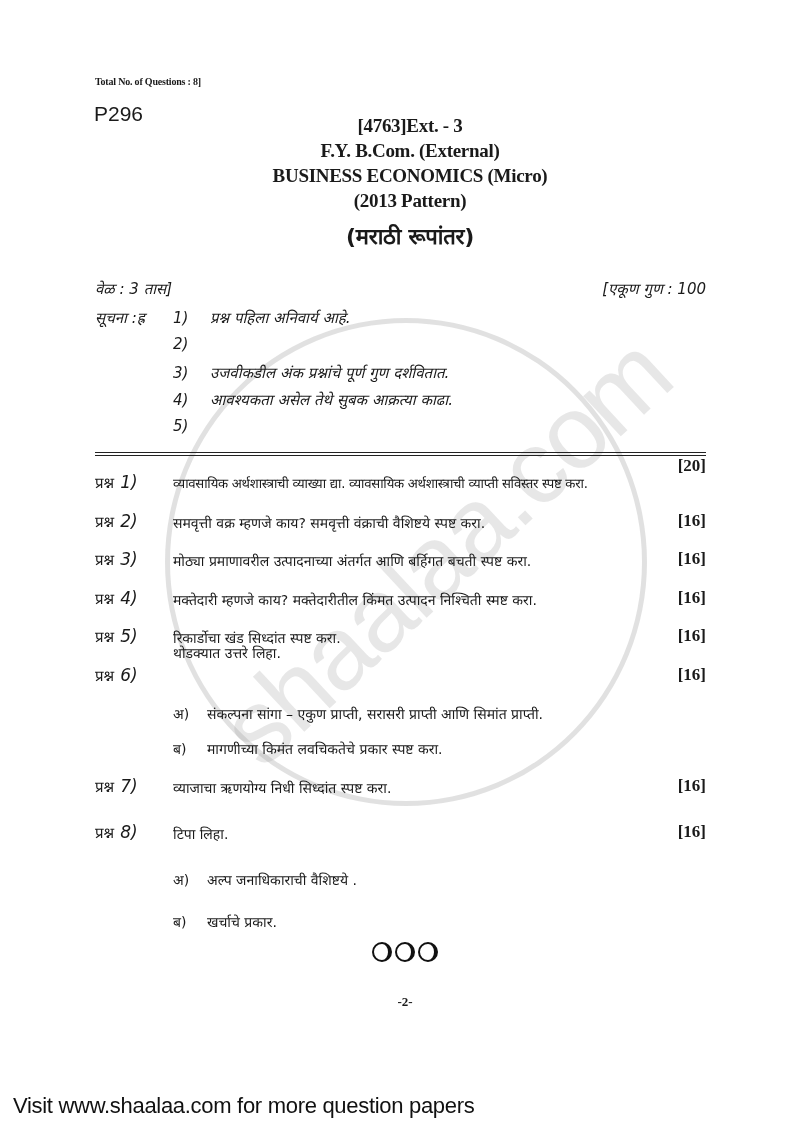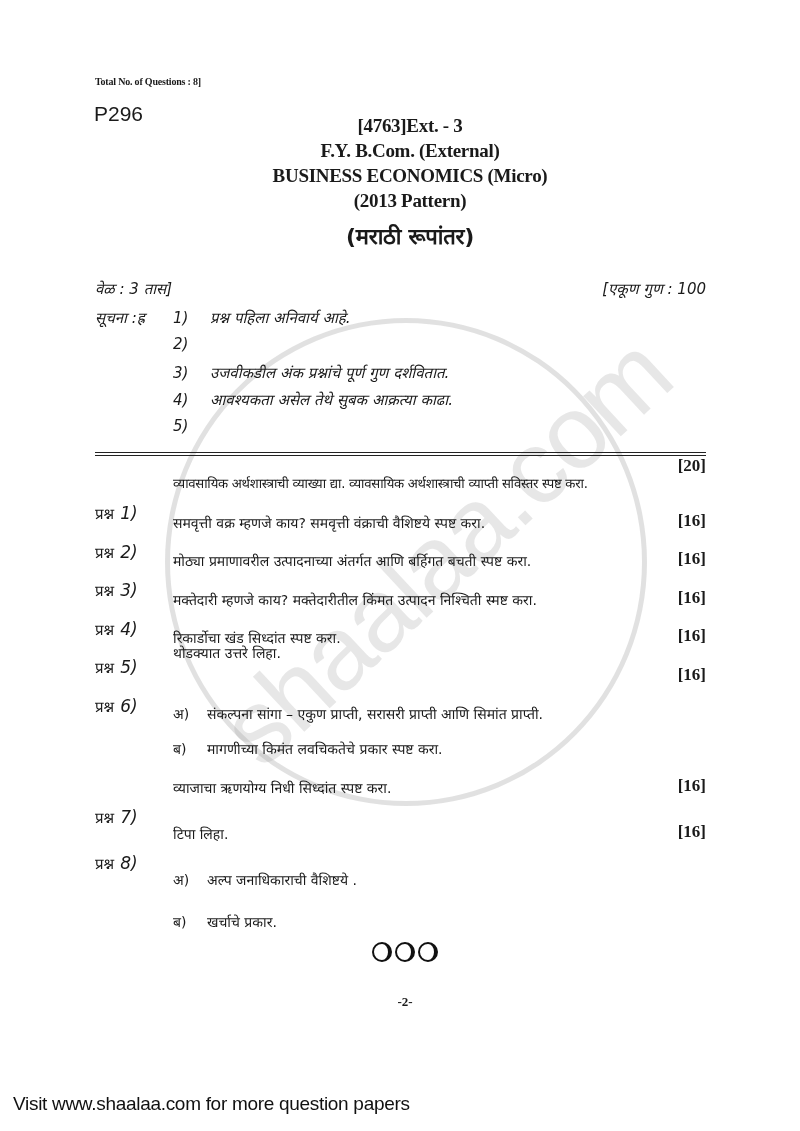--- a/index.html
+++ b/index.html
@@ -67,21 +67,20 @@
   .double-rule {
     left: 95px; top: 452px; width: 611px; height: 2px;
     border-top: 1.5px solid #222;
     border-bottom: 1.5px solid #222;
   }
 
   
   .q-label {
     left: 95px; font-size: 15px;
     font-family: "DejaVu Sans", sans-serif;
-    margin-top: 31px;
   }
   .q-label .qn { font-style: italic; font-size: 17px; margin-left: 6px; }
   .q-text {
     left: 173px; font-size: 14px;
     font-family: "DejaVu Sans", sans-serif;
     white-space: nowrap;
   }
   .q-marks {
     right: 94px; font-size: 17px; font-weight: bold;
     font-family: "Liberation Serif", serif;
@@ -106,21 +105,21 @@
   }
   .page-num {
     left: 0; width: 800px; top: 994px; text-align: center;
     font-size: 13px; font-weight: bold; padding-left: 10px; box-sizing: border-box;
   }
 
   
   .footer {
     left: 13px; top: 1093px;
     font-family: "Liberation Sans", "DejaVu Sans", sans-serif;
-    font-size: 19px; color: #111;
+    font-size: 22px; color: #111;
     letter-spacing: -0.3px;
   }
 
   
   .wm-circle {
     left: 165px; top: 318px; width: 482px; height: 488px;
     border-radius: 50%;
     border: 5px solid rgba(170,170,170,0.35);
     box-sizing: border-box;
     pointer-events: none;

